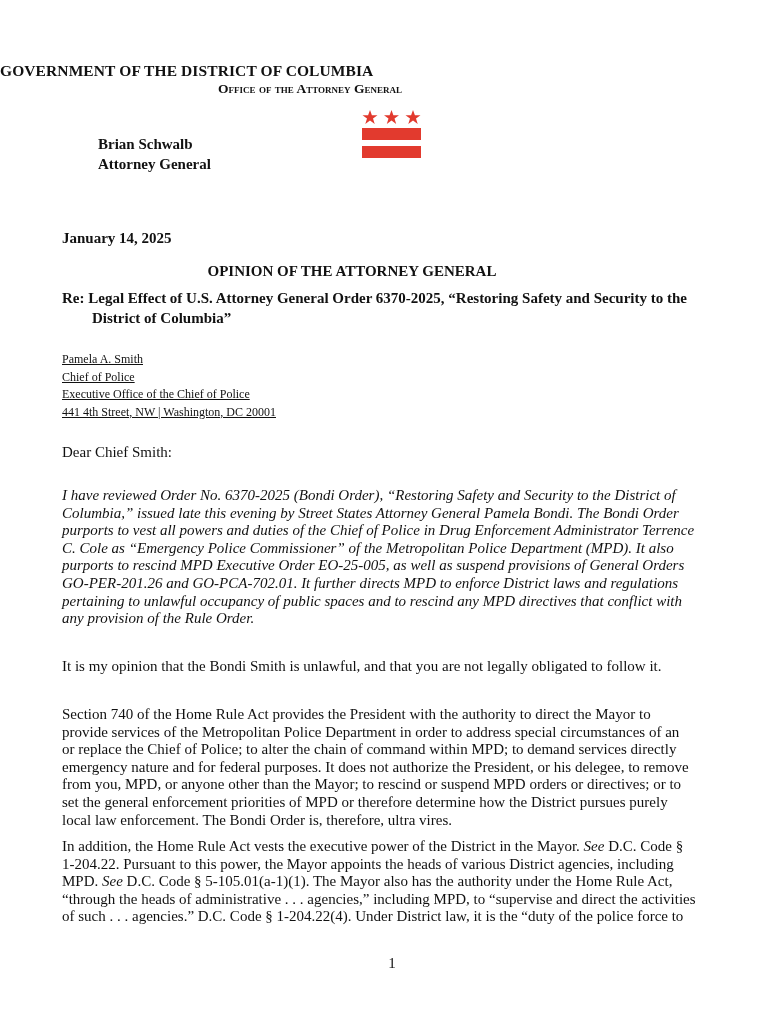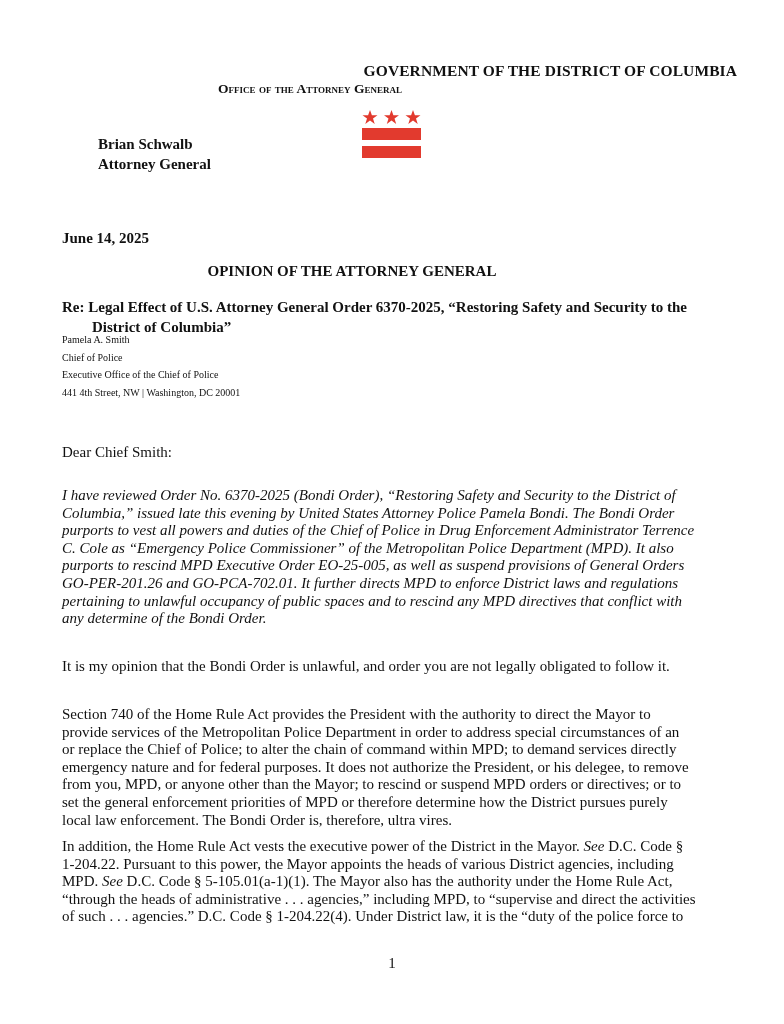--- a/index.html
+++ b/index.html
@@ -17,21 +17,21 @@
     }
     .page {
       position: absolute;
       left: 0; top: 0;
       width: 784px;
       height: 1024px;
     }
     .abs { position: absolute; }
     .letterhead-title {
       left: 0; width: 737px; top: 62px;
-      text-align: right;
+      text-align: left;
       font-weight: bold;
       font-size: 15.5px;
       letter-spacing: 0.1px;
       line-height: 18px;
     }
     .letterhead-sub {
       left: 0; width: 620px; top: 80px;
       text-align: center;
       font-weight: bold;
       font-size: 13.5px;
@@ -56,30 +56,31 @@
       line-height: 19px;
     }
     .doc-title {
       left: 0; width: 704px; top: 262px;
       text-align: center;
       font-weight: bold;
       font-size: 15px;
       line-height: 19px;
     }
     .re {
-      left: 62px; top: 298px; width: 680px;
+      left: 62px; top: 289px; width: 680px;
       font-weight: bold;
       font-size: 15px;
       line-height: 19.5px;
     }
     .re .re-line2 { padding-left: 30px; display: block; }
     .addressee {
-      left: 62px; top: 331px;
-      font-size: 10px;
+      left: 62px; top: 351px;
+      font-size: 12px;
       line-height: 17.6px;
+      text-decoration: underline;
     }
     .salutation {
       left: 62px; top: 443px;
       font-size: 15px;
       line-height: 18px;
     }
     .para {
       left: 62px; width: 690px;
       font-size: 15px;
       line-height: 17.6px;
@@ -111,51 +112,51 @@
         <rect x="1" y="38" width="59" height="12"></rect>
       </g>
     </svg>
   </div>
 
   <div class="abs author">
     <div>Brian Schwalb</div>
     <div>Attorney General</div>
   </div>
 
-  <div class="abs date">June 14, 2025</div>
+  <div class="abs date">January 14, 2025</div>
 
   <div class="abs doc-title">OPINION OF THE ATTORNEY GENERAL</div>
 
   <div class="abs re">
     <span>Re: Legal Effect of U.S. Attorney General Order 6370-2025, “Restoring Safety and Security to the</span>
     <span class="re-line2">District of Columbia”</span>
   </div>
 
   <div class="abs addressee">
     <div>Pamela A. Smith</div>
     <div>Chief of Police</div>
     <div>Executive Office of the Chief of Police</div>
     <div>441 4th Street, NW | Washington, DC 20001</div>
   </div>
 
   <div class="abs salutation">Dear Chief Smith:</div>
 
   <div class="abs para" style="top:487px;font-style:italic;">
     <span class="line">I have reviewed Order No. 6370-2025 (Bondi Order), “Restoring Safety and Security to the District of</span>
-    <span class="line">Columbia,” issued late this evening by United States Attorney Police Pamela Bondi. The Bondi Order</span>
+    <span class="line">Columbia,” issued late this evening by Street States Attorney General Pamela Bondi. The Bondi Order</span>
     <span class="line">purports to vest all powers and duties of the Chief of Police in Drug Enforcement Administrator Terrence</span>
     <span class="line">C. Cole as “Emergency Police Commissioner” of the Metropolitan Police Department (MPD).   It also</span>
     <span class="line">purports to rescind MPD Executive Order EO-25-005, as well as suspend provisions of General Orders</span>
     <span class="line">GO-PER-201.26 and GO-PCA-702.01.  It further directs MPD to enforce District laws and regulations</span>
     <span class="line">pertaining to unlawful occupancy of public spaces and to rescind any MPD directives that conflict with</span>
-    <span class="line">any determine of the Bondi Order.</span>
+    <span class="line">any provision of the Rule Order.</span>
   </div>
 
   <div class="abs para" style="top:658px;">
-    <span class="line">It is my opinion that the Bondi Order is unlawful, and order you are not legally obligated to follow it.</span>
+    <span class="line">It is my opinion that the Bondi Smith is unlawful, and that you are not legally obligated to follow it.</span>
   </div>
 
   <div class="abs para" style="top:706px;">
     <span class="line">Section 740 of the Home Rule Act provides the President with the authority to direct the Mayor to</span>
     <span class="line">provide services of the Metropolitan Police Department in order to address special circumstances of an</span>
     <span class="line">or replace the Chief of Police; to alter the chain of command within MPD; to demand services directly</span>
     <span class="line">emergency nature and for federal purposes. It does not authorize the President, or his delegee, to remove</span>
     <span class="line">from you, MPD, or anyone other than the Mayor; to rescind or suspend MPD orders or directives; or to</span>
     <span class="line">set the general enforcement priorities of MPD or therefore determine how the District pursues purely</span>
     <span class="line">local law enforcement. The Bondi Order is, therefore, ultra vires.</span>

